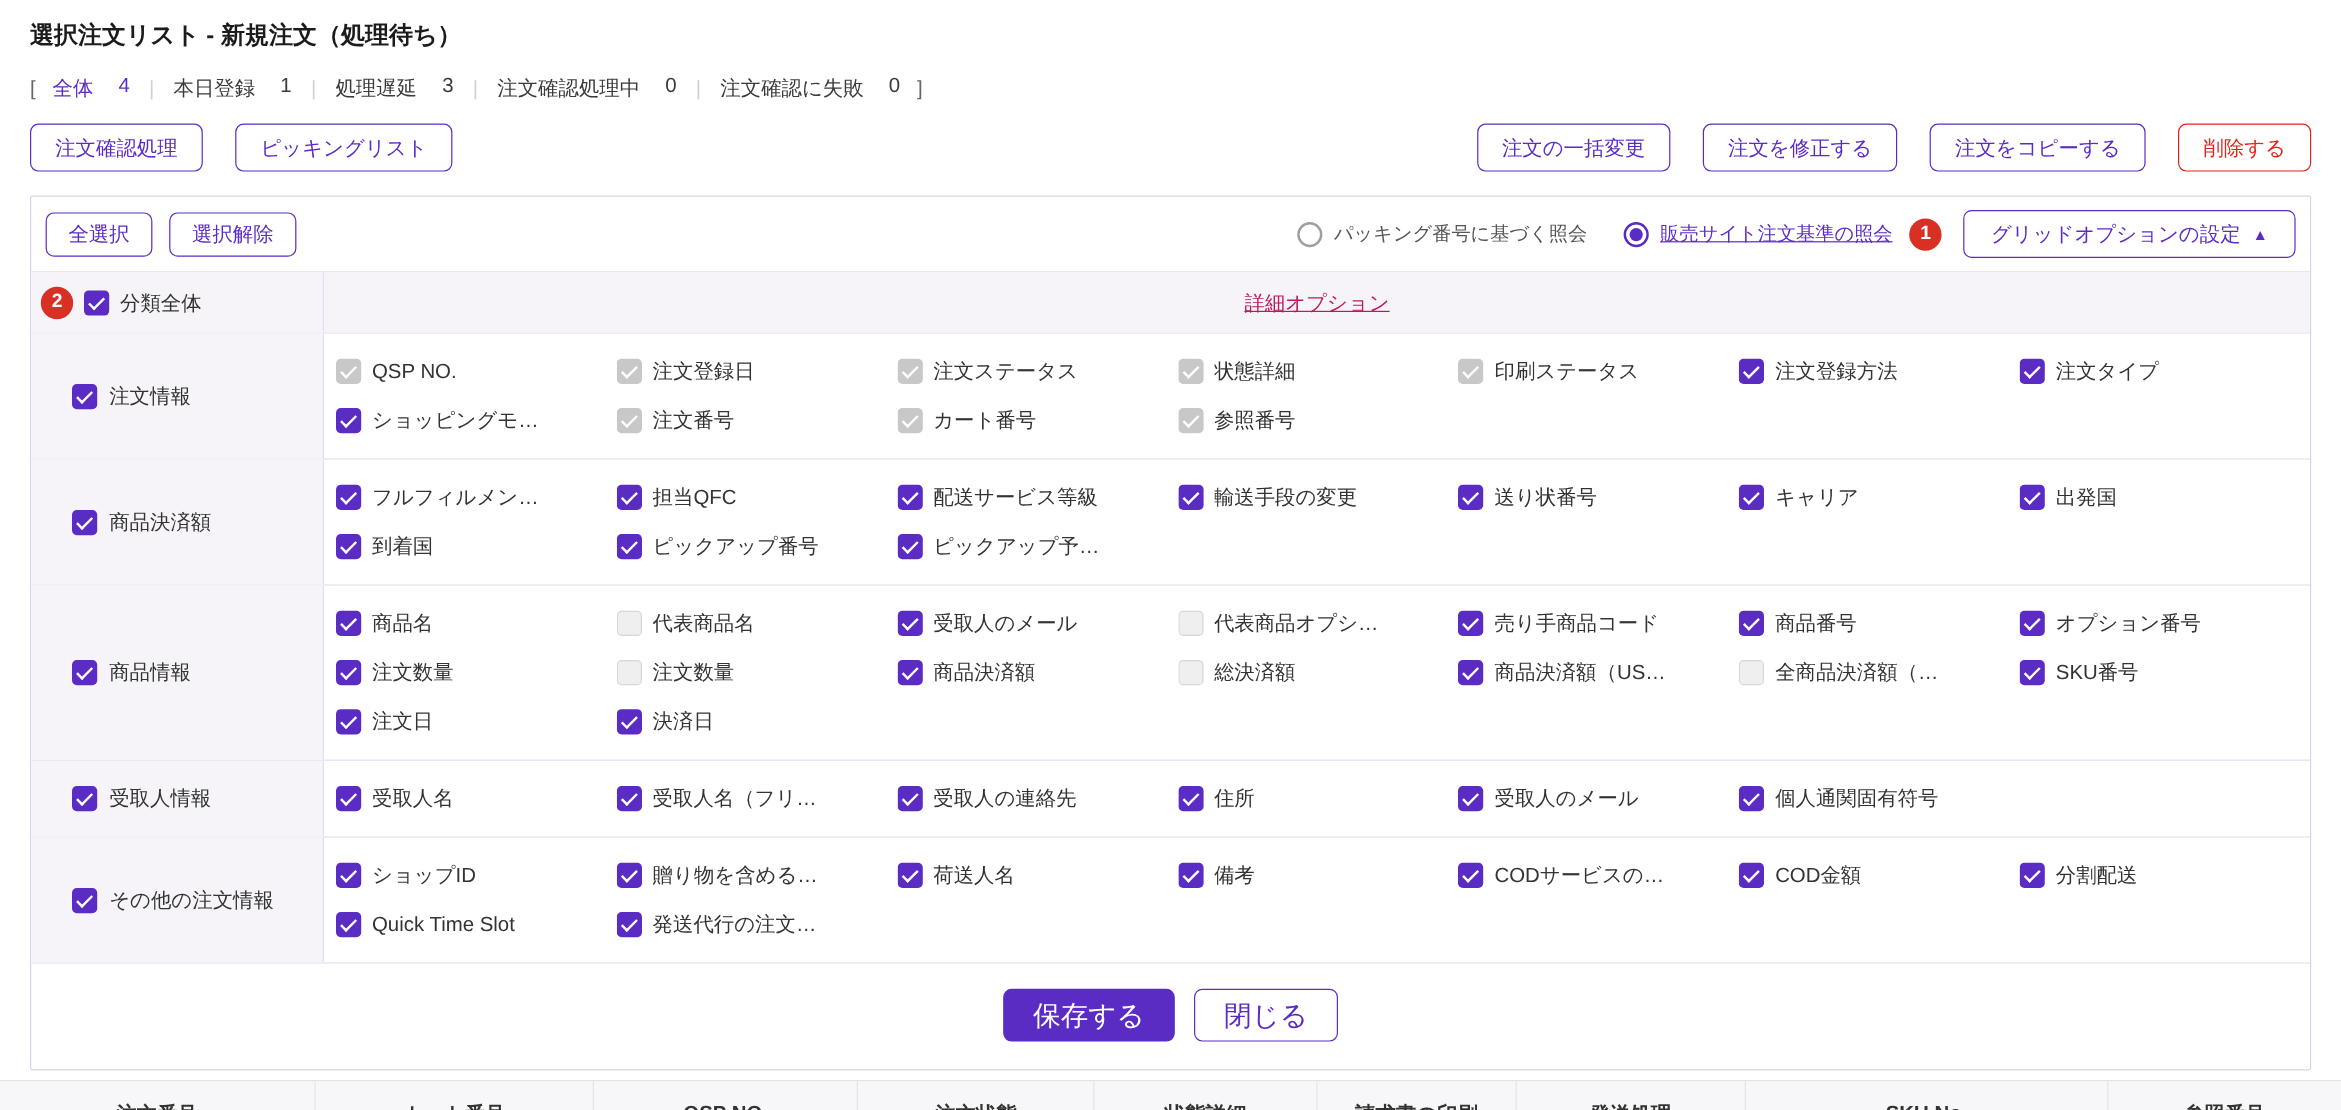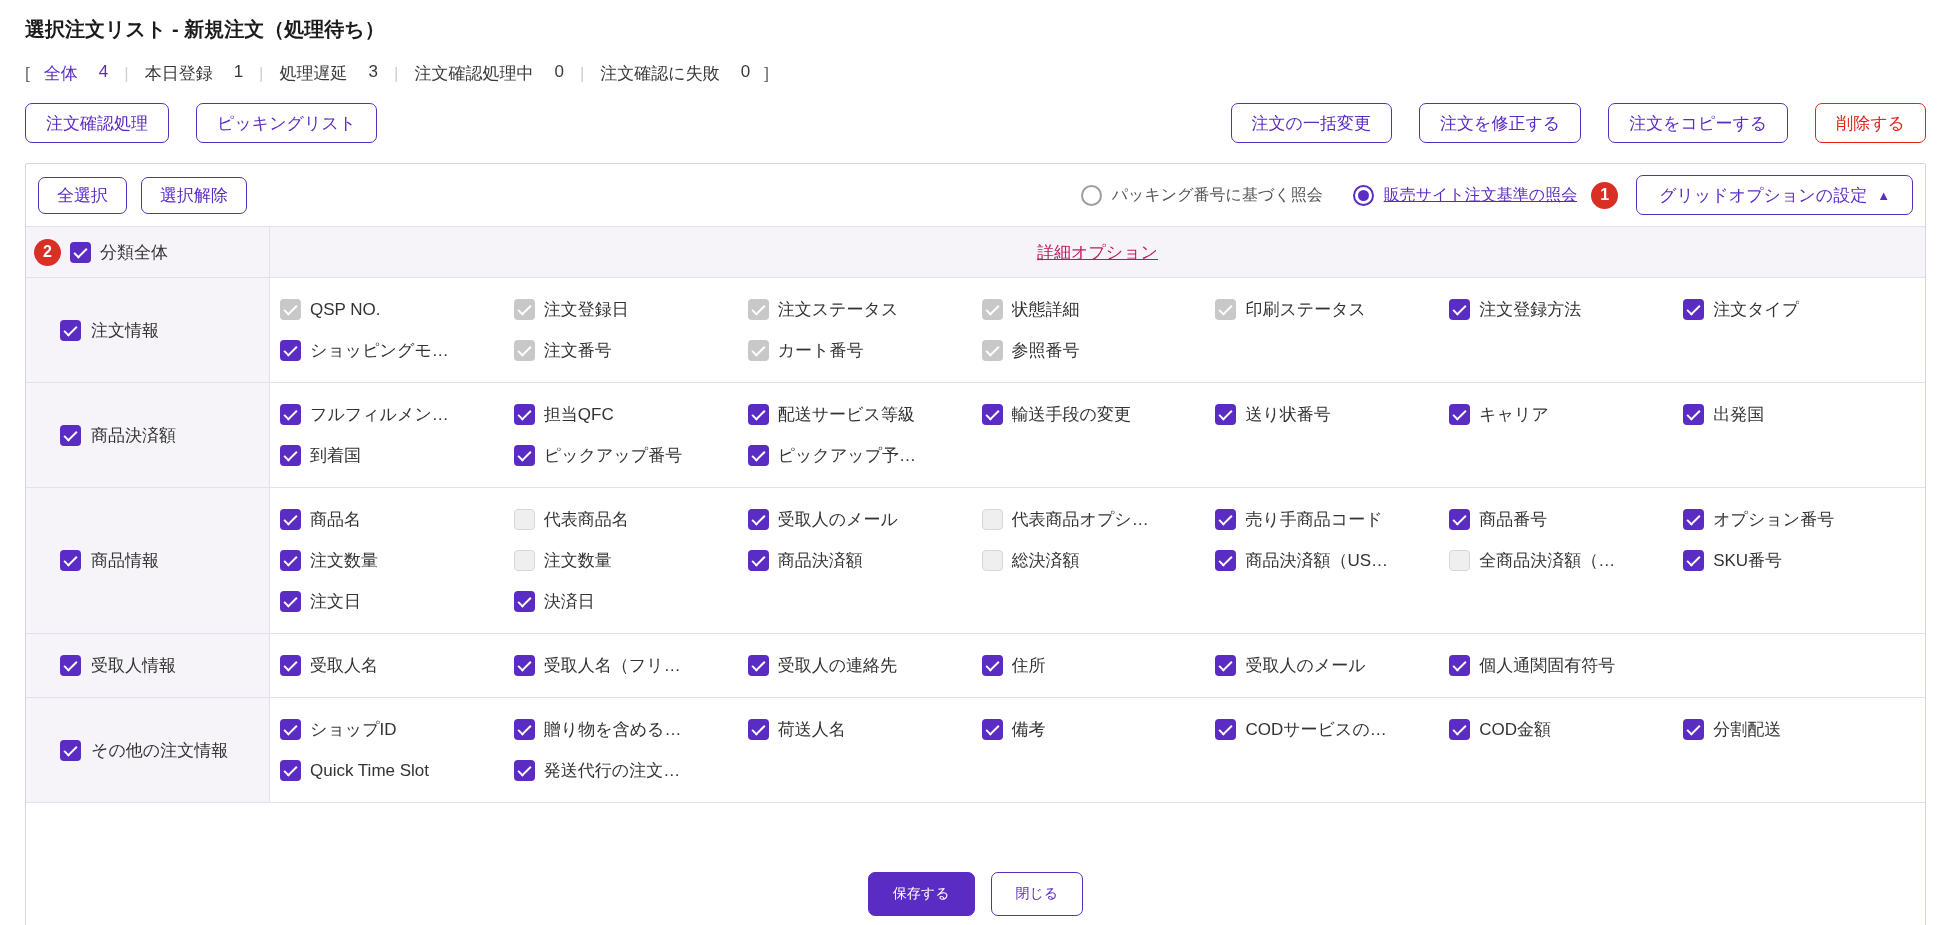--- a/index.html
+++ b/index.html
@@ -35,21 +35,21 @@
 
   .btn {
     height: 40px; padding: 0 20px;
     background: #fff; border: 1px solid var(--accent); color: var(--accent);
     border-radius: 7px; font-size: 17px; font-family: inherit;
     cursor: pointer; white-space: nowrap;
   }
   .btn.danger { border-color: var(--danger); color: var(--danger); }
   .btn.primary { background: var(--accent); color: #fff; }
   .btn.sm { height: 37px; padding: 0 18px; }
-  .btn.lg { height: 44px; padding: 0 24px; font-size: 14px; margin-top: 48px; }
+  .btn.lg { height: 44px; padding: 0 24px; font-size: 23px; }
 
   .panel {
     margin: 20px 25px 0;
     border: 1px solid var(--line_strong);
     border-radius: 2px;
     background: #fff;
   }
   .selection-bar {
     display: flex; align-items: center;
     padding: 11px 12px; gap: 14px;

